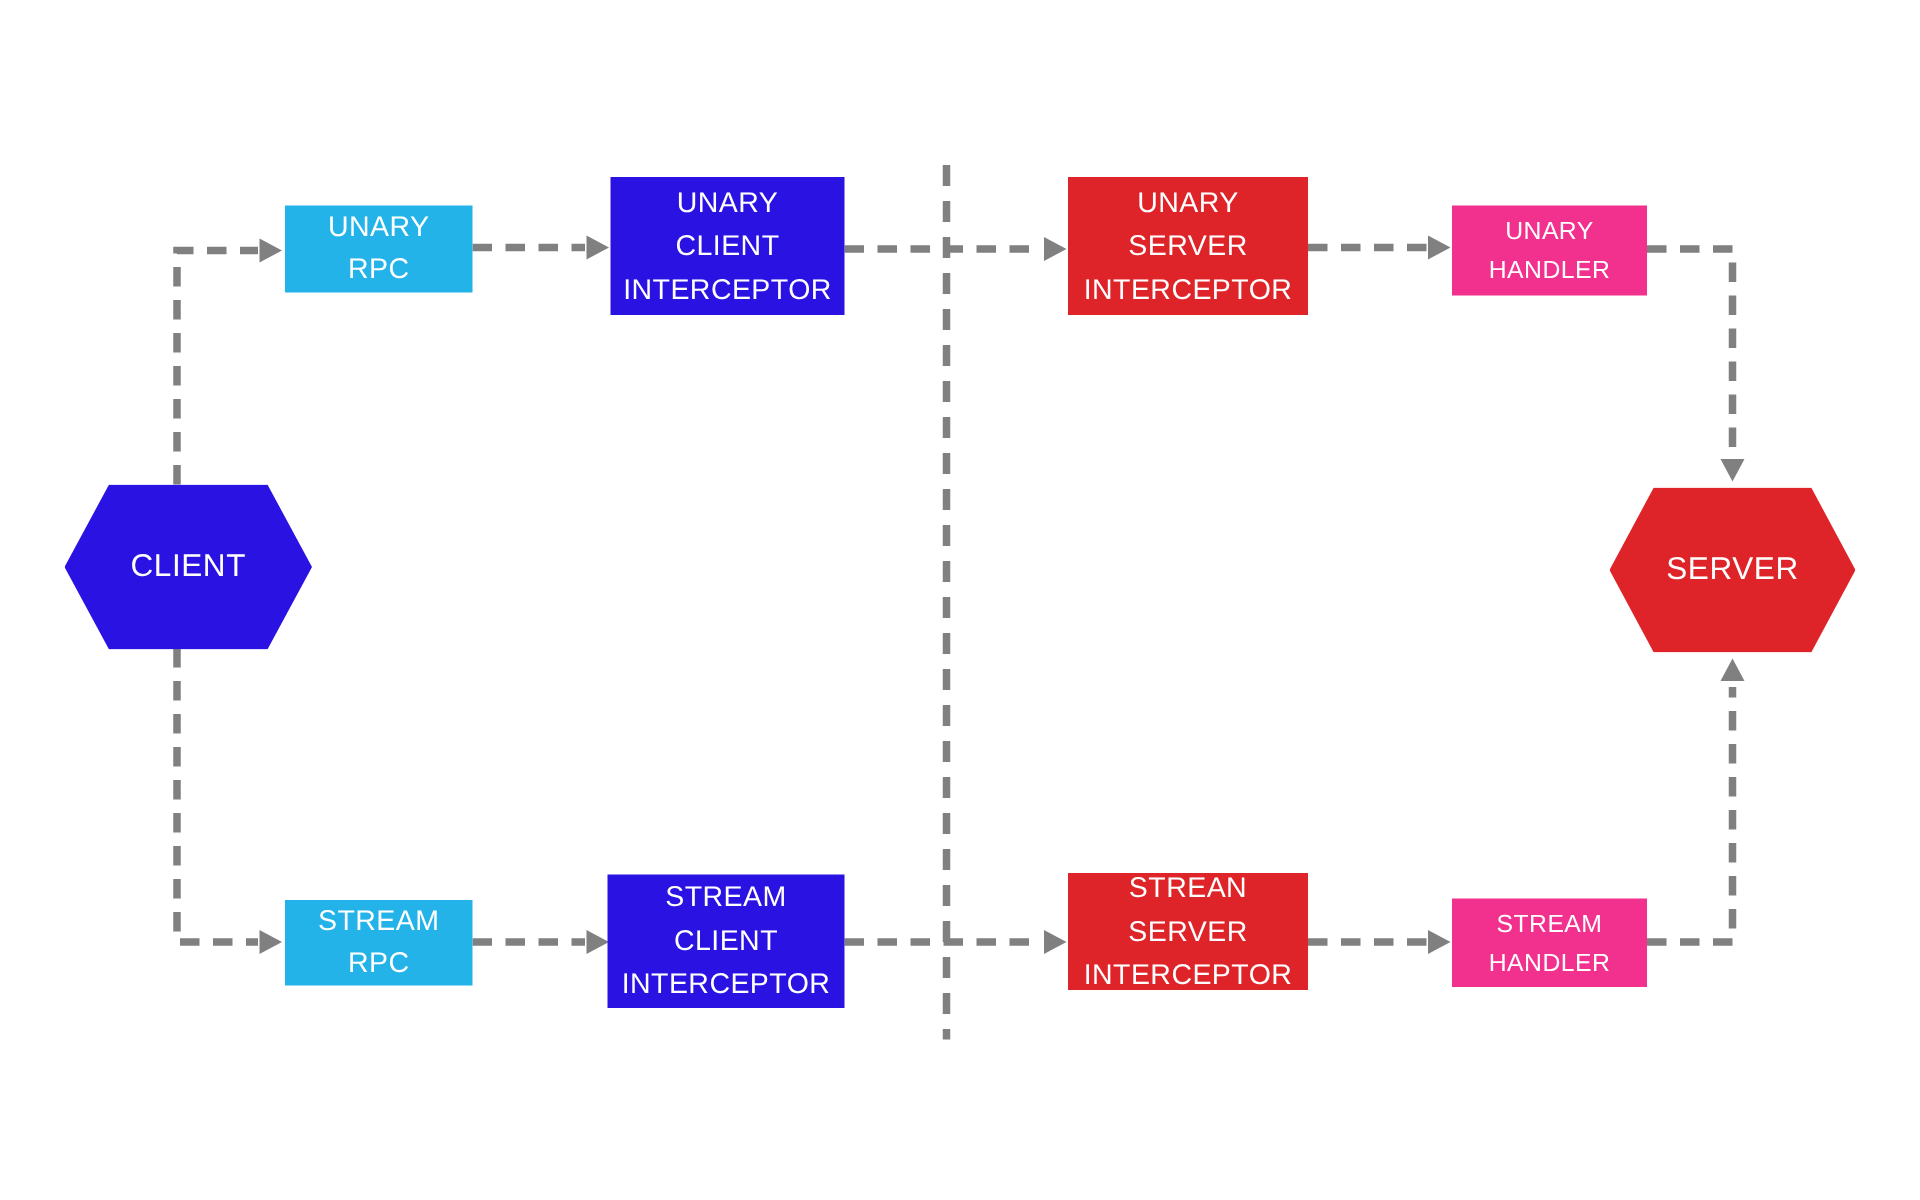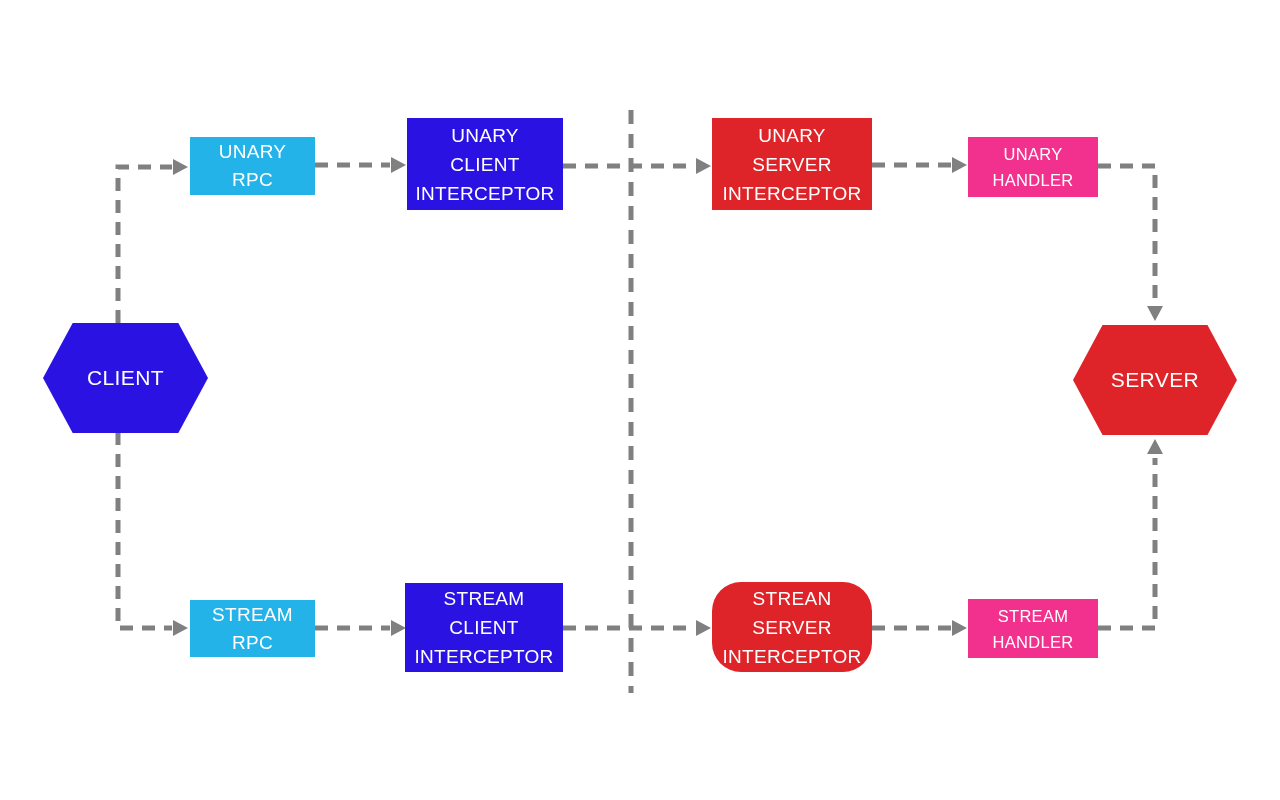--- a/index.html
+++ b/index.html
@@ -140,21 +140,21 @@
     <span>STREAM
 RPC</span>
   </div>
 
   <div class="node rect3 fill-blue" style="left:405px; top:583px; width:158px; height:89px;">
     <span>STREAM
 CLIENT
 INTERCEPTOR</span>
   </div>
 
-  <div class="node rect3 fill-red" style="left:712px; top:582px; width:160px; height:90px;border-radius:29px;">
+  <div class="node rect3 fill-red" style="left:712px; top:582px; width:160px; height:78px;">
     <span>STREAN
 SERVER
 INTERCEPTOR</span>
   </div>
 
   <div class="node handler fill-pink" style="left:968px; top:599px; width:130px; height:59px;">
     <span>STREAM
 HANDLER</span>
   </div>
 

